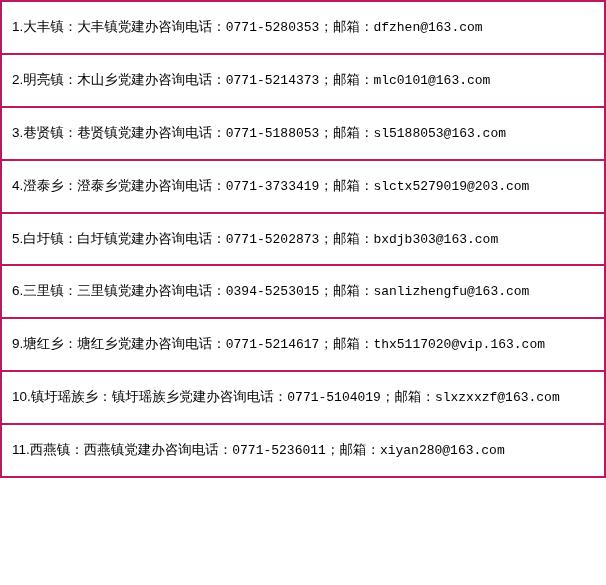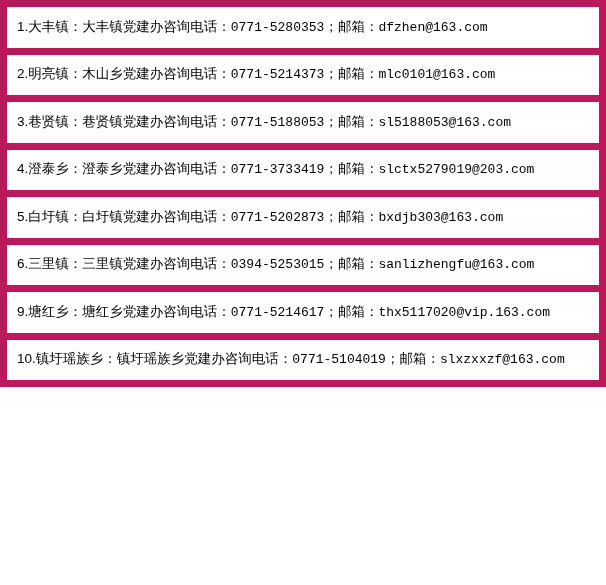--- a/index.html
+++ b/index.html
@@ -15,22 +15,22 @@
   }
   .contact-table {
     width: 606px;
     border-collapse: collapse;
     table-layout: fixed;
   }
   .contact-table tr {
     height: 47.5px;
   }
   .contact-table td {
-    border: 7px solid #be185d;
-    padding: 2px 10px;
+    border: 2px solid #be185d;
+    padding: 16px 10px;
     vertical-align: middle;
     font-size: 13.5px;
     line-height: 1.3;
     white-space: nowrap;
     overflow: hidden;
   }
   .row-text {
     display: inline;
   }
   .mono {
@@ -77,14 +77,19 @@
     <tr>
       <td>
         <span class="row-text">9.</span><span class="row-text">塘红乡</span><span class="row-text">：</span><span class="row-text">塘红乡党建办咨询电话：</span><span class="mono">0771-5214617</span><span class="row-text">；邮箱：</span><span class="mono">thx5117020@vip.163.com</span>
       </td>
     </tr>
     <tr>
       <td>
         <span class="row-text">10.</span><span class="row-text">镇圩瑶族乡</span><span class="row-text">：</span><span class="row-text">镇圩瑶族乡党建办咨询电话：</span><span class="mono">0771-5104019</span><span class="row-text">；邮箱：</span><span class="mono">slxzxxzf@163.com</span>
       </td>
     </tr>
+    <tr>
+      <td>
+        <span class="row-text">11.</span><span class="row-text">西燕镇</span><span class="row-text">：</span><span class="row-text">西燕镇党建办咨询电话：</span><span class="mono">0771-5236011</span><span class="row-text">；邮箱：</span><span class="mono">xiyan280@163.com</span>
+      </td>
+    </tr>
   </tbody>
 </table>
 
 </body></html>

